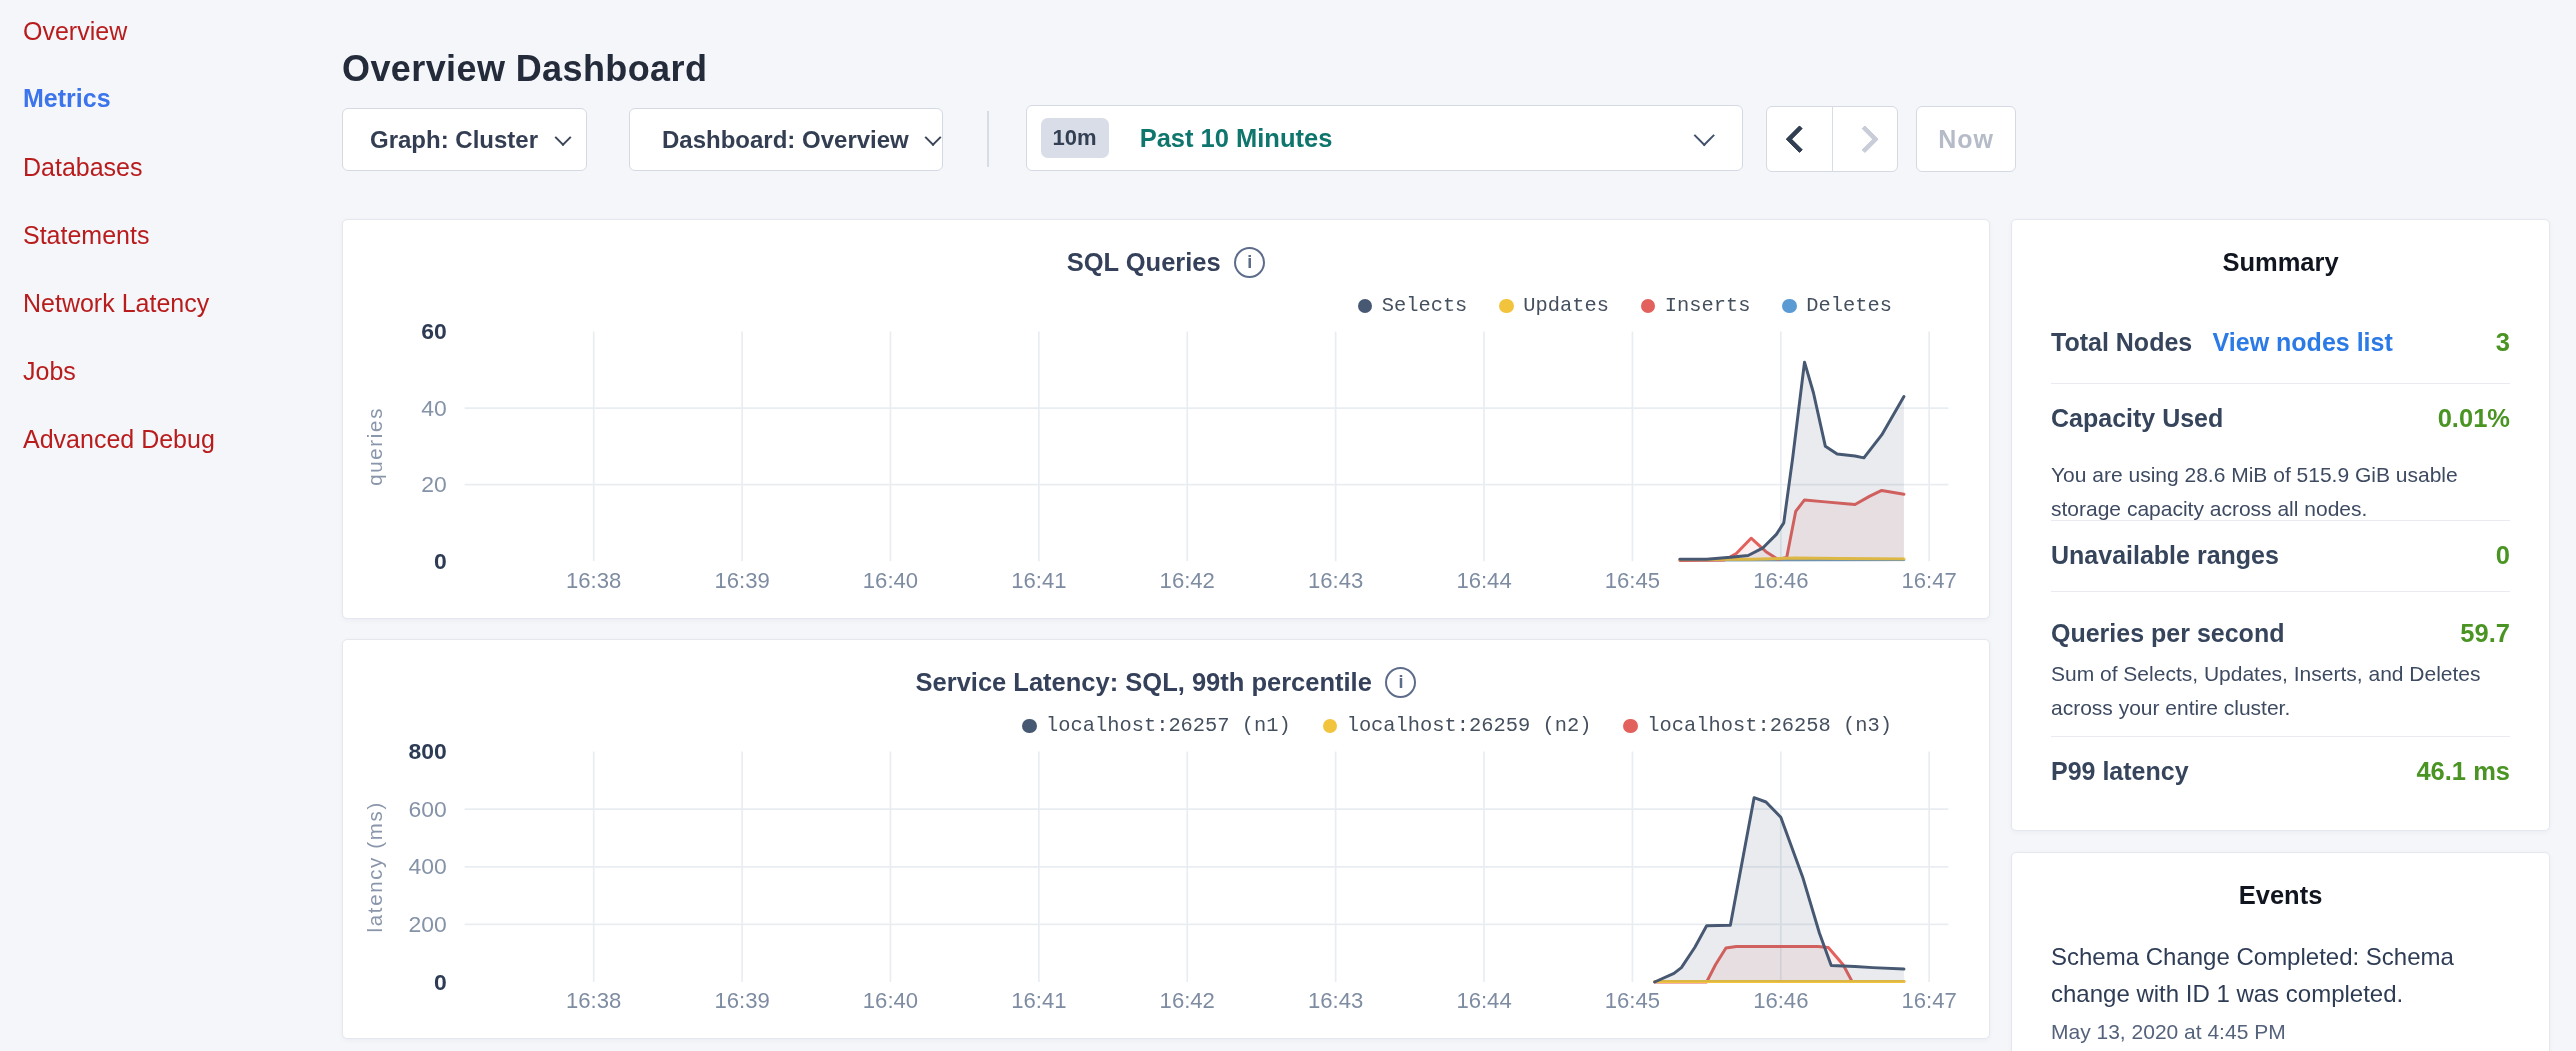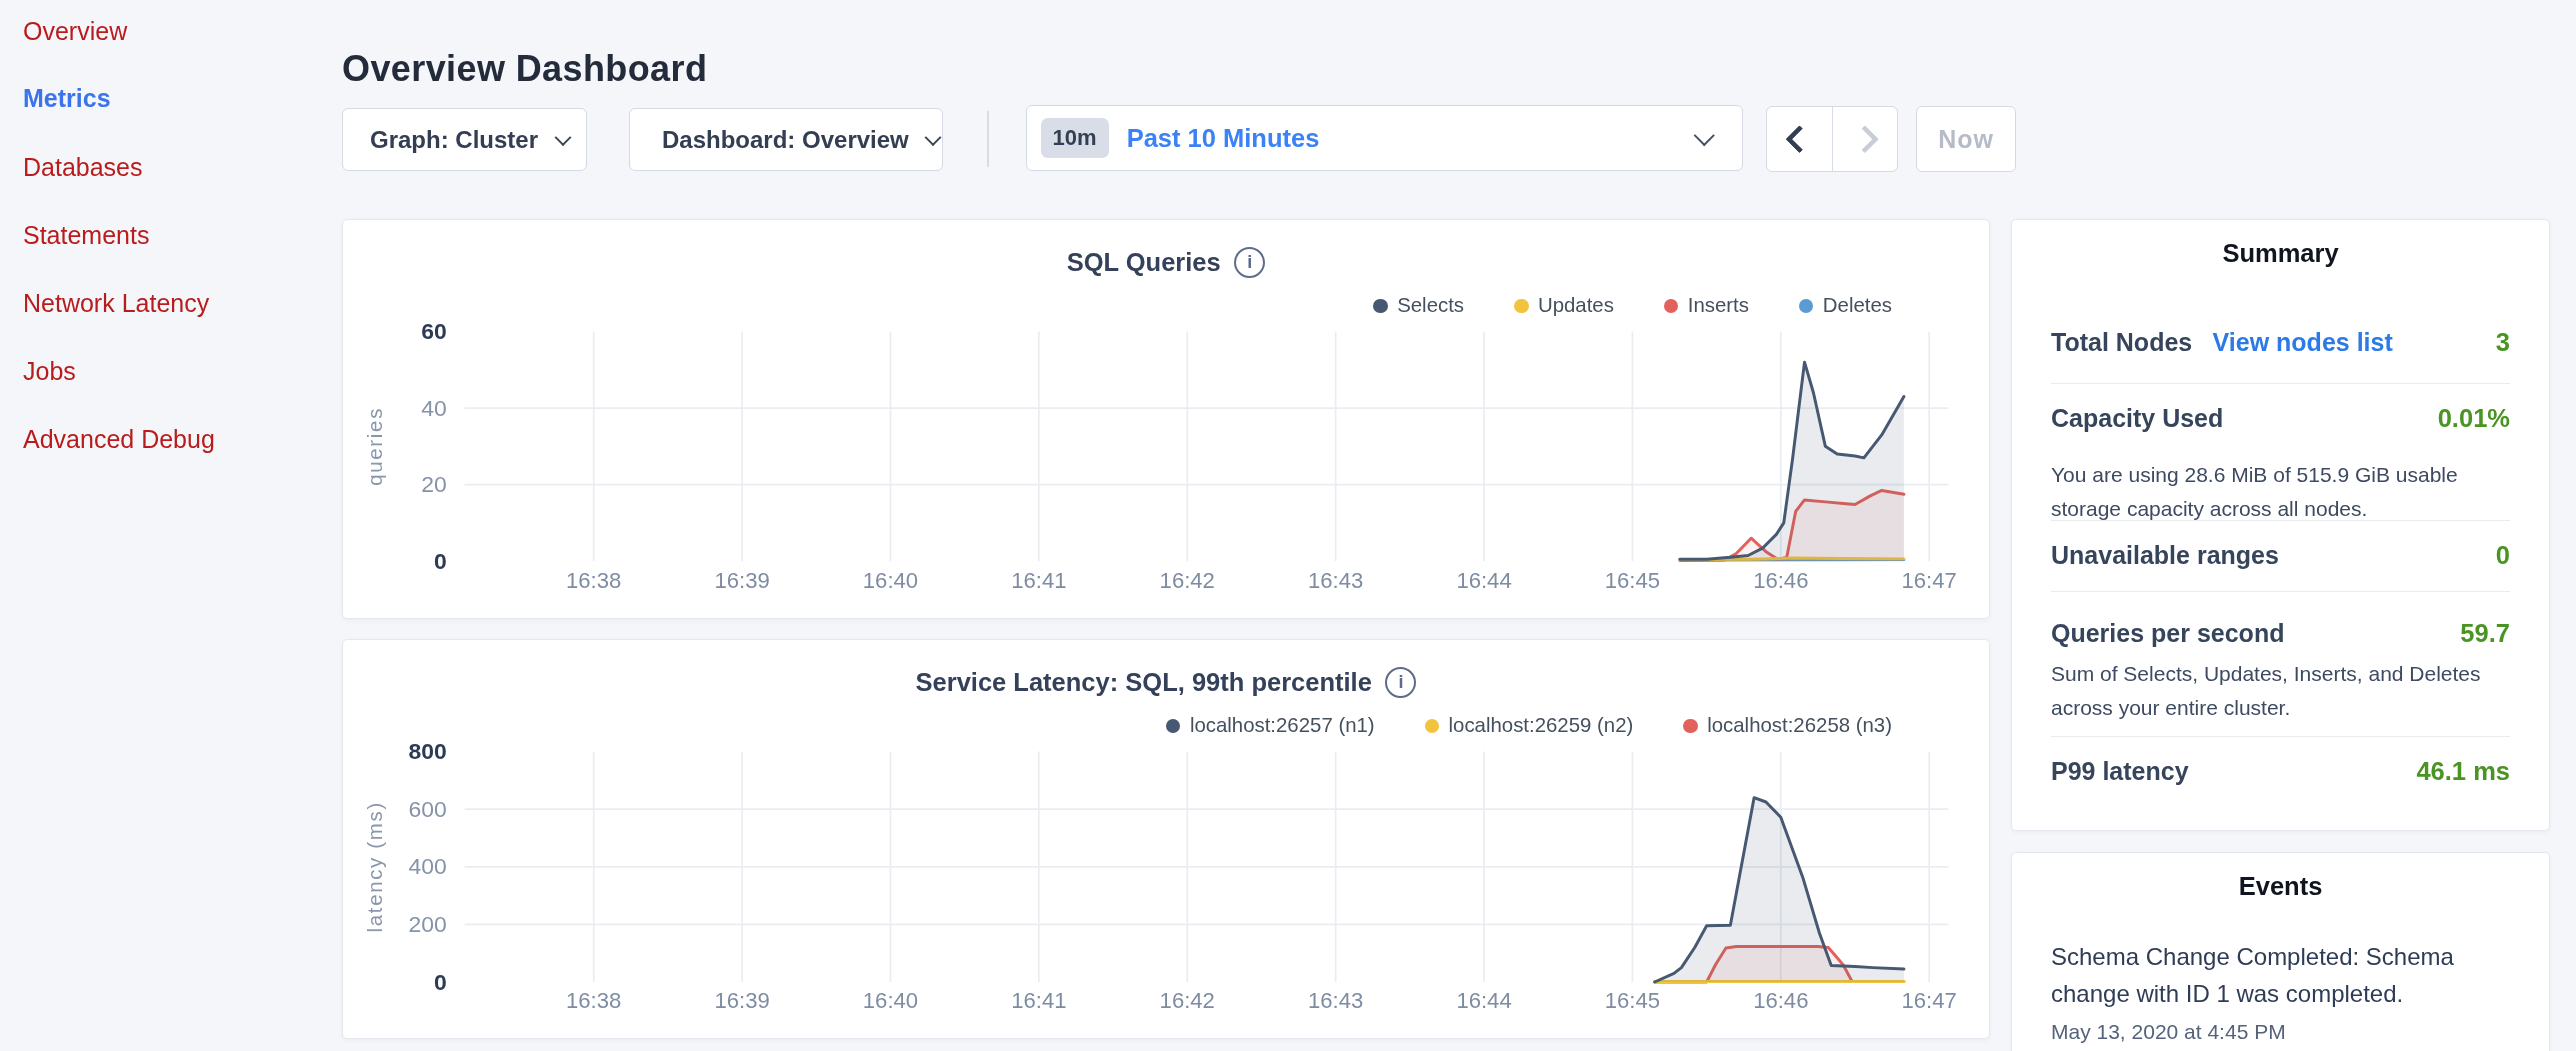--- a/index.html
+++ b/index.html
@@ -30,21 +30,21 @@
   .chev{display:inline-block;border-style:solid;border-color:#3a4557;box-sizing:border-box;}
   .chev.down-sm{width:12px;height:12px;border-width:0 2.6px 2.6px 0;transform:rotate(45deg) translate(-1.7px,-1.7px);margin-left:18.7px;}
   .chev.down-md{width:14.5px;height:14.5px;border-width:0 2.6px 2.6px 0;transform:rotate(45deg);position:absolute;right:31px;top:22px;color:#42506a;border-color:#42506a;}
   .chev.left-lg{width:20.4px;height:20.4px;border-width:0 5.1px 5.1px 0;border-color:#323e52;transform:rotate(135deg);border-radius:1.7px;}
   .chev.right-lg{width:20.4px;height:20.4px;border-width:0 5.1px 5.1px 0;border-color:#c8cdd7;transform:rotate(-45deg);border-radius:1.7px;}
   .tool-divider{position:absolute;left:987px;top:111px;width:1.7px;height:56px;background:#d8dce5;}
   .range-badge{
     background:#d9dde7;border-radius:6.8px;padding:6.8px 12px;
     font-size:22px;font-weight:700;color:#333f52;margin-left:13.6px;
   }
-  .range-text{font-size:25.5px;font-weight:700;color:#3b82f6;margin-left:18px;}
+  .range-text{font-size:25.5px;font-weight:700;color:#0f766e;margin-left:31px;}
   .step-cell{flex:1;height:100%;display:flex;align-items:center;justify-content:center;}
   .step-cell.first{border-right:1.7px solid #d8dce5;}
   .now-label{width:100%;text-align:center;font-size:25px;font-weight:700;color:#b5bbc7;letter-spacing:0.9px;}
   
   .card{
     position:absolute;background:#fff;border:0.9px solid #e4e7ee;border-radius:5.1px;
     box-shadow:0 1.7px 4.3px rgba(44,56,82,0.04);box-sizing:border-box;
   }
   .chart-card{left:342px;width:1648px;height:400px;}
   .chart-title-row{
@@ -52,29 +52,29 @@
     display:flex;align-items:center;justify-content:center;gap:13.6px;
   }
   .chart-title{font-size:25.5px;font-weight:700;color:#35415a;}
   .info-icon{
     width:27px;height:27px;border:2.6px solid #5c6c8a;border-radius:50%;
     display:flex;align-items:center;justify-content:center;
     font-size:18px;font-weight:600;color:#5c6c8a;font-style:normal;
   }
   .legend{
     position:absolute;top:73px;right:97px;height:25.5px;
-    display:flex;align-items:center;gap:50px;
+    display:flex;align-items:center;gap:32px;font-family:Liberation Mono, monospace;
   }
   .legend-item{display:flex;align-items:center;gap:9.4px;}
   .legend-dot{width:14.5px;height:14.5px;border-radius:50%;}
   .legend-label{font-size:20.4px;color:#45505f;white-space:nowrap;}
   svg.plot{position:absolute;left:0;top:0;}
   
   .side-card{left:2011px;width:539px;}
-  .side-title{position:absolute;top:19px;left:0;width:100%;text-align:center;
+  .side-title{position:absolute;top:28px;left:0;width:100%;text-align:center;
     font-size:25.5px;font-weight:700;color:#10151f;}
   .sum-row{position:absolute;left:39px;right:39px;display:flex;align-items:baseline;}
   .sum-label{font-size:25px;font-weight:700;color:#36455c;white-space:nowrap;}
   .sum-link{font-size:25px;font-weight:600;color:#2b7ae5;margin-left:20.4px;cursor:pointer;white-space:nowrap;}
   .sum-value{margin-left:auto;font-size:25.5px;font-weight:700;color:#4a9423;white-space:nowrap;}
   .sum-desc{position:absolute;left:39px;width:481px;font-size:21px;line-height:34px;color:#3d4a61;}
   .sum-div{position:absolute;left:39px;right:39px;height:0.9px;background:#e9ebef;}
   .event-text{position:absolute;left:39px;top:85px;width:481px;
     font-size:24px;line-height:37px;color:#2e3c55;}
   .event-time{position:absolute;left:39px;top:167px;width:481px;

